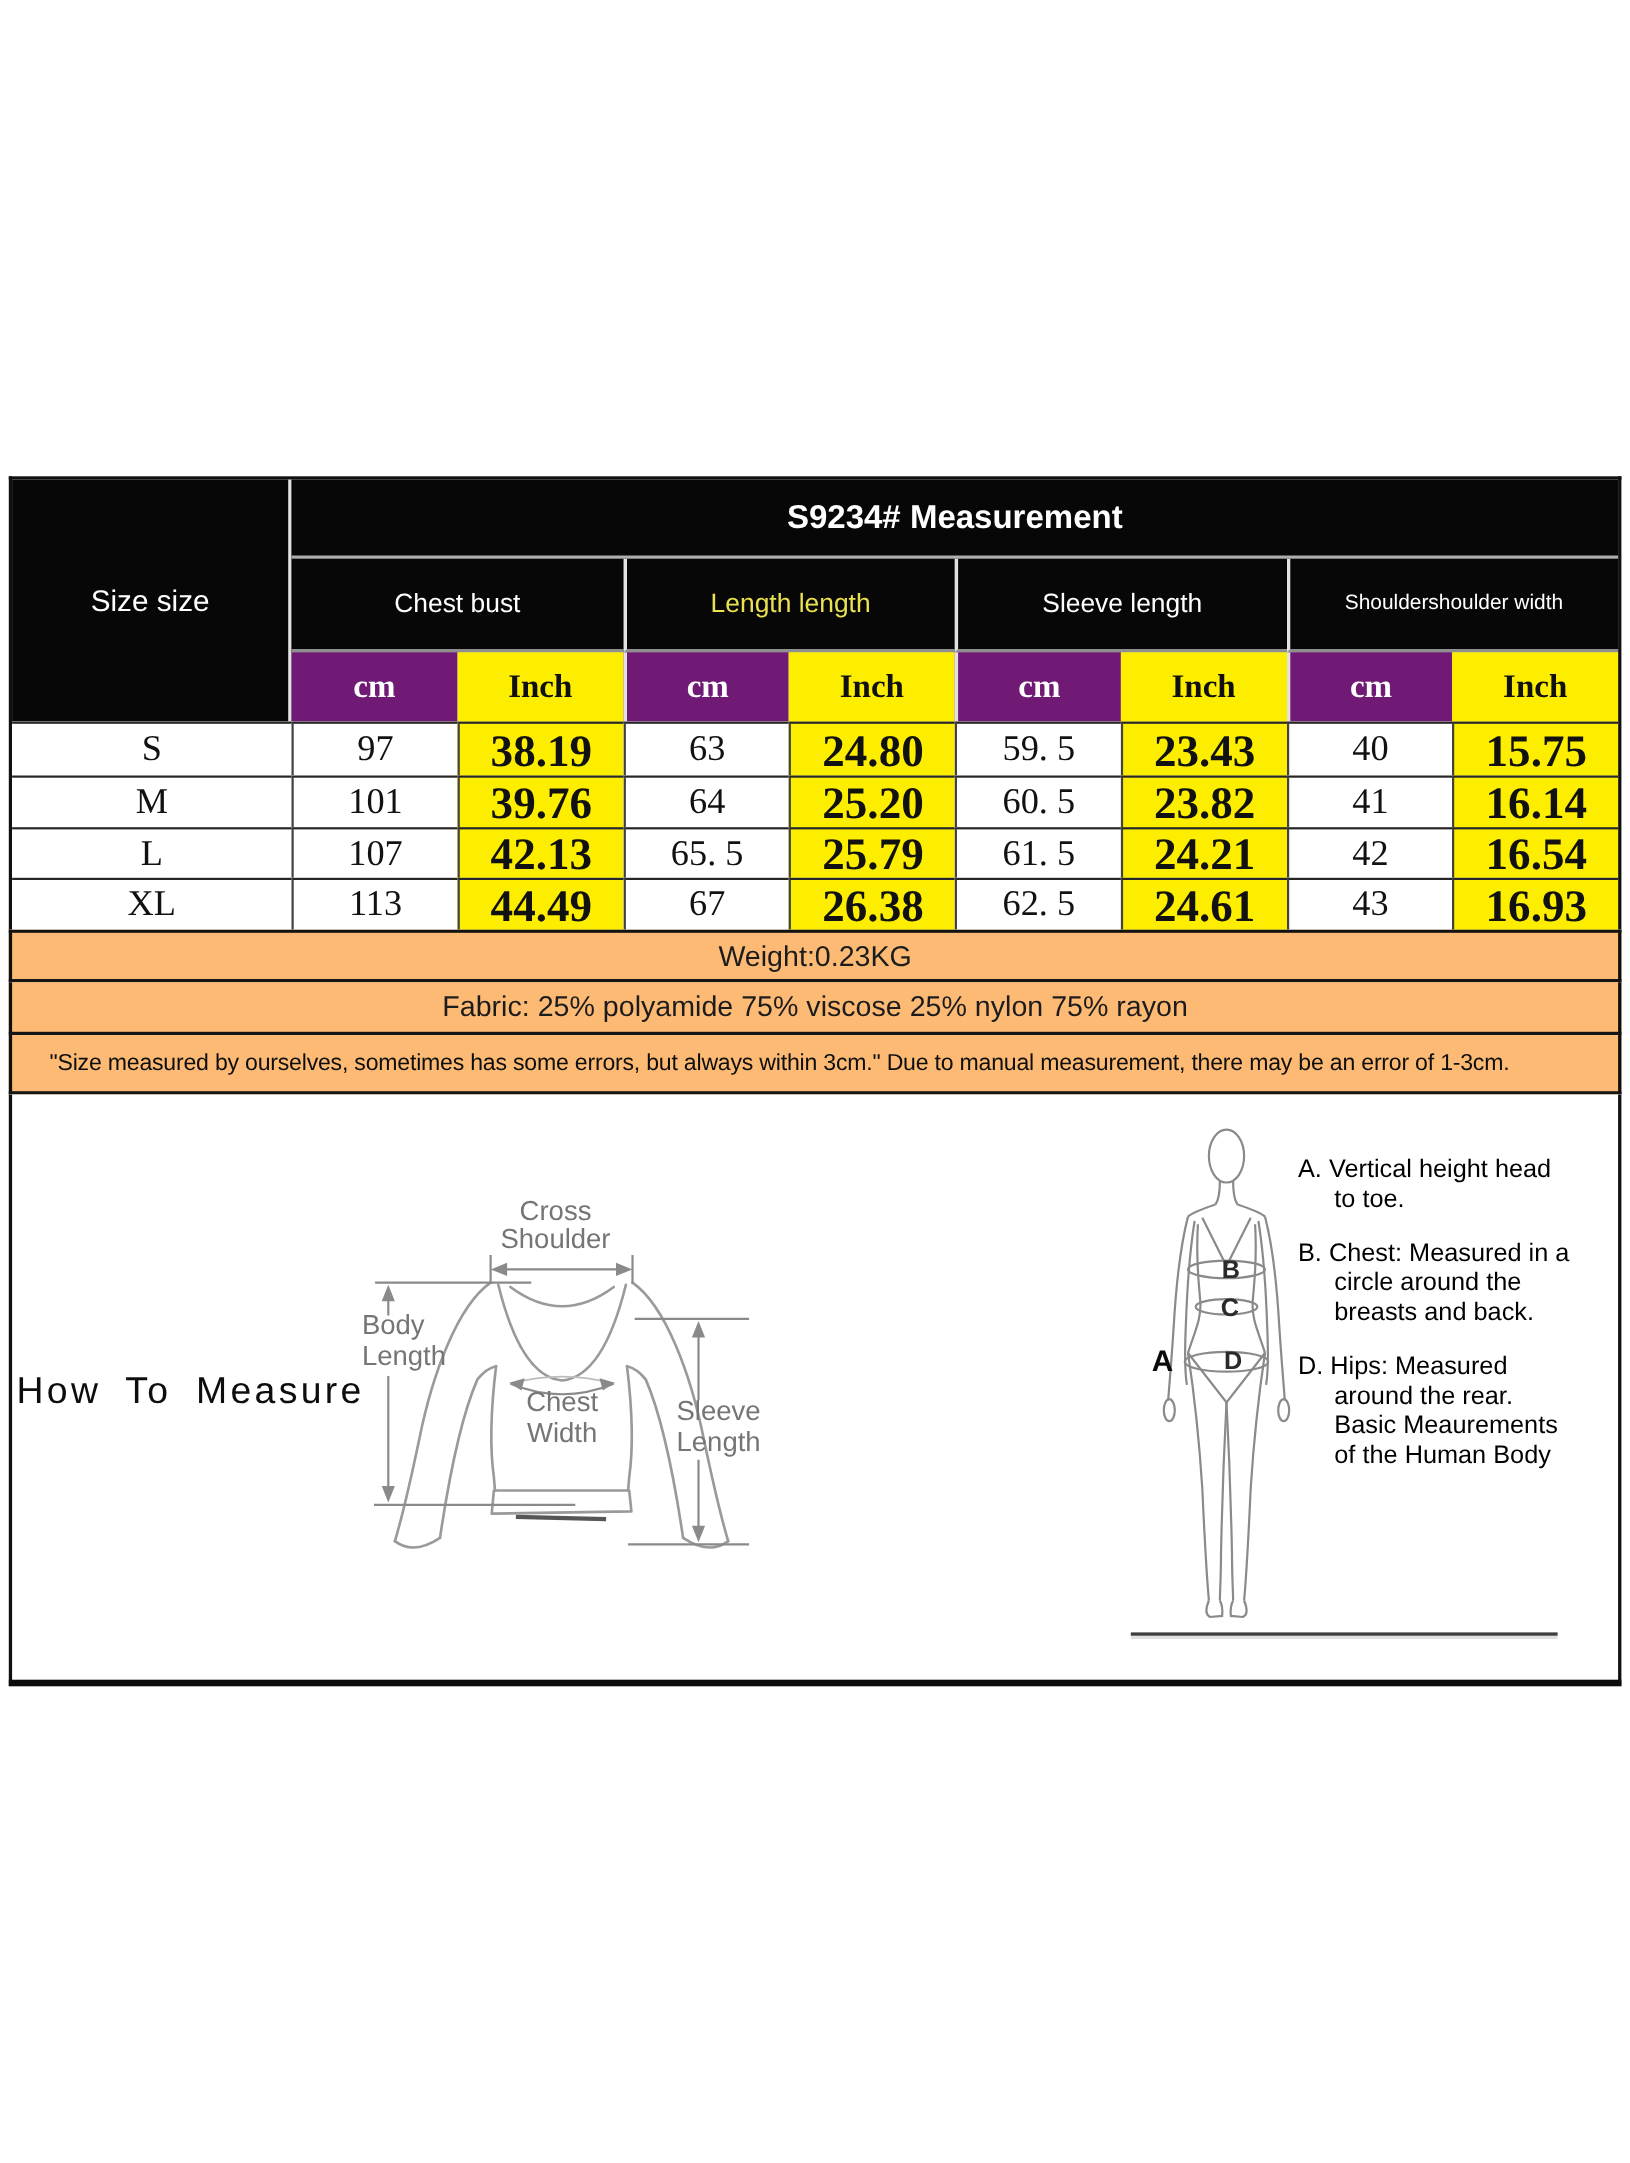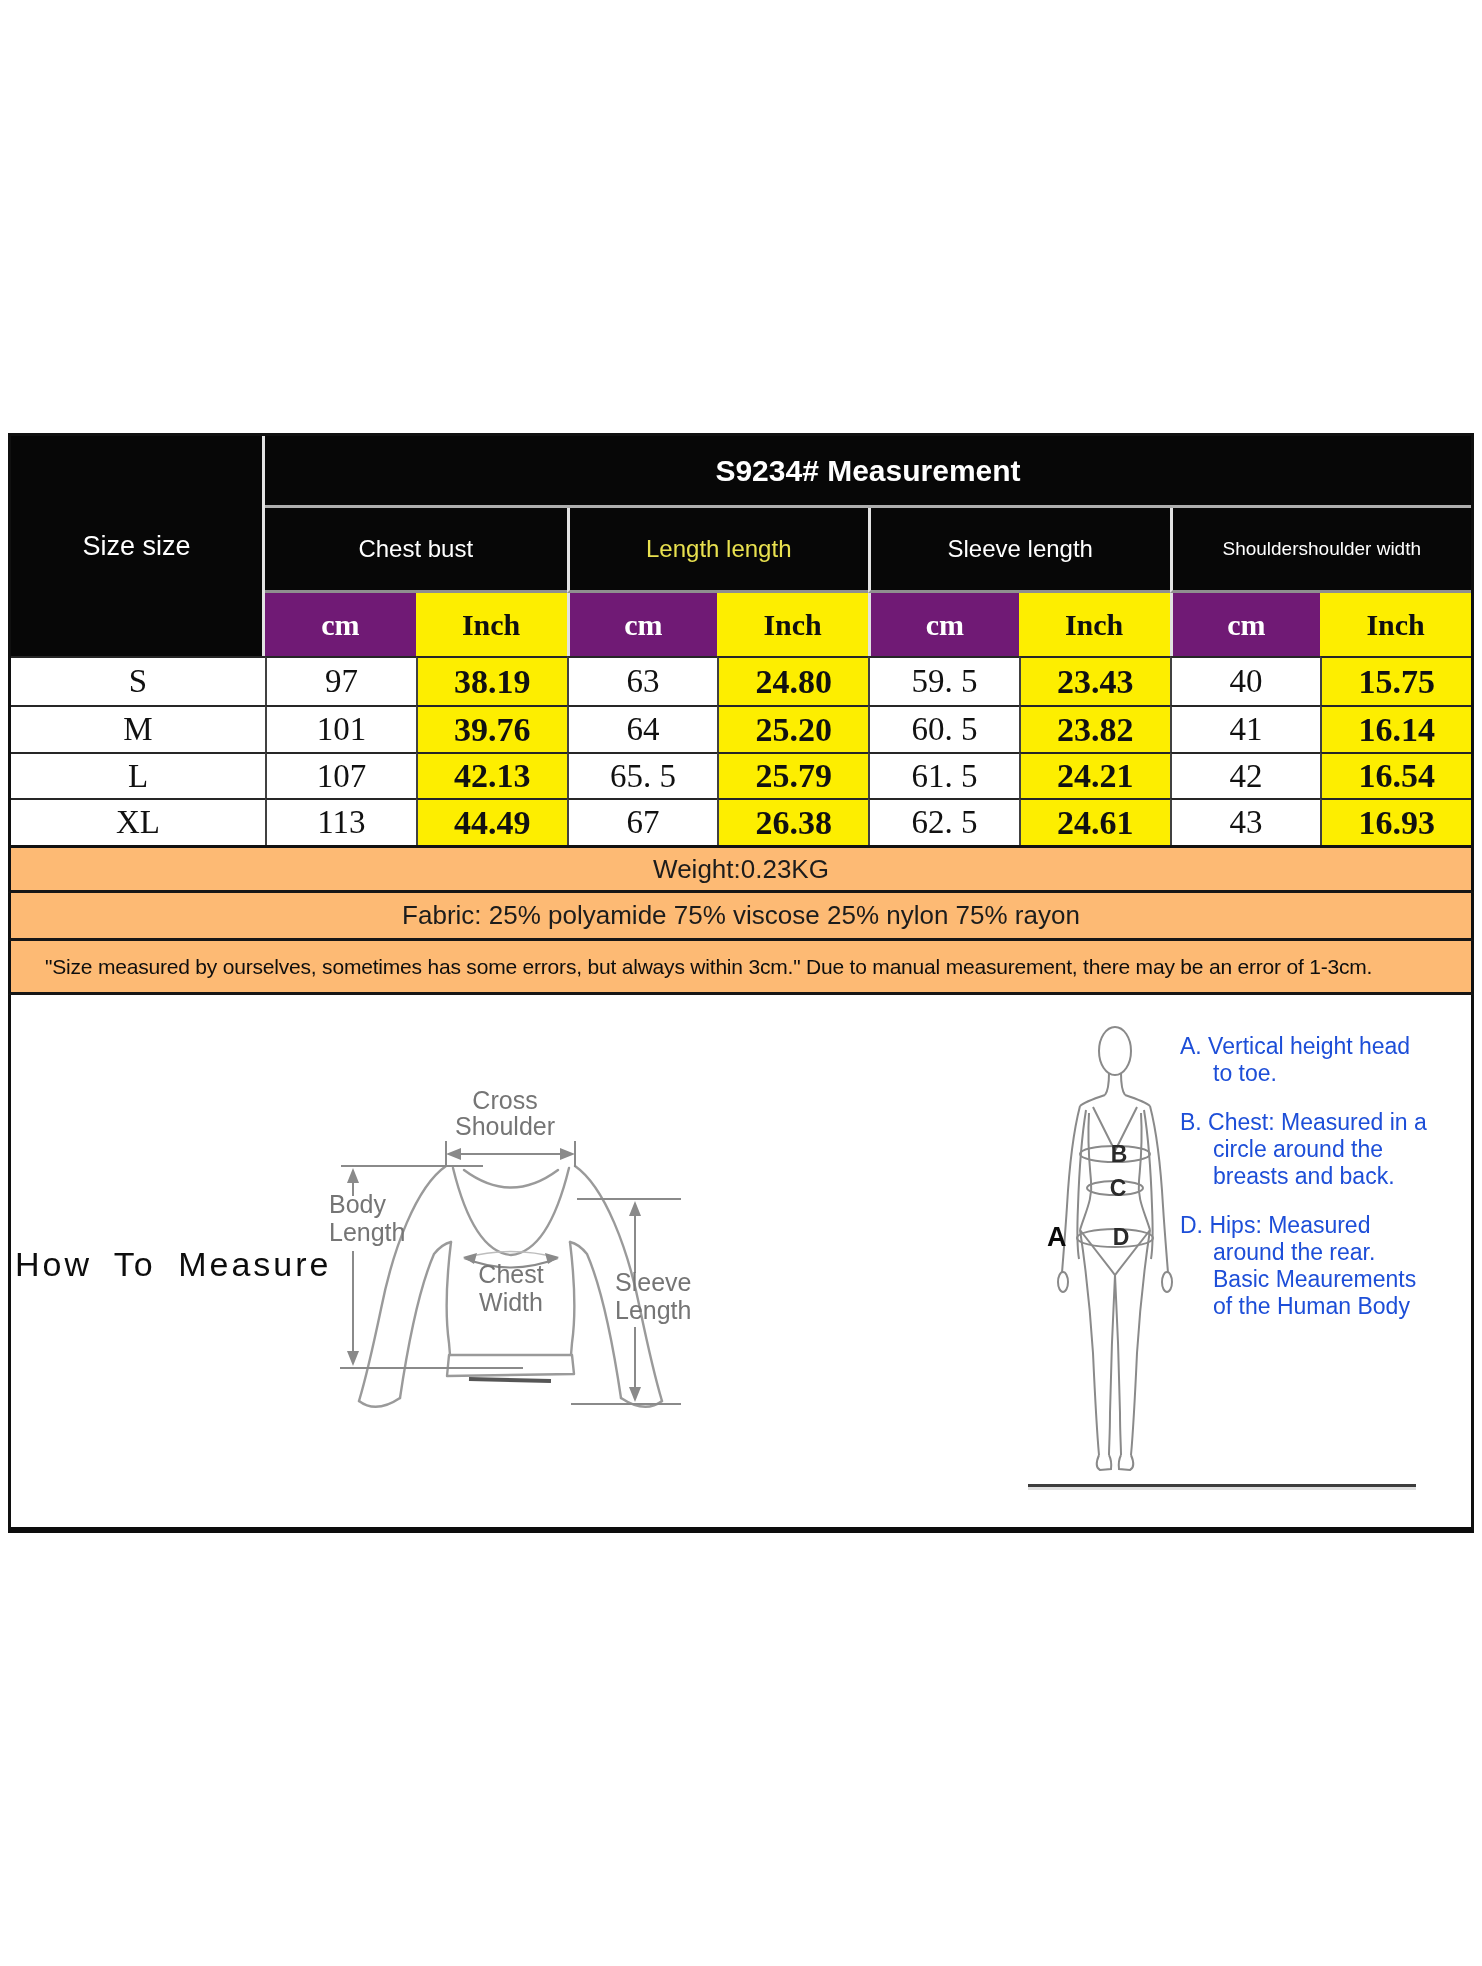--- a/index.html
+++ b/index.html
@@ -20,40 +20,40 @@
   .g-yellow{color:#e9e14f;}
   .wsep{border-left:3px solid #e2e2e2;}
   .u{display:flex;align-items:center;justify-content:center;
      font-family:"Liberation Serif","DejaVu Serif",serif;font-weight:bold;font-size:30px;}
   .u-cm{background:#701a75;color:#fff;}
   .u-inch{background:#fdee00;color:#101010;}
   .d{display:flex;align-items:center;justify-content:center;background:#fff;
      font-family:"Liberation Serif","DejaVu Serif",serif;font-size:33px;color:#111;
      border-top:2px solid #262626;border-left:2px solid #414141;}
   .d-size{border-left:none;}
-  .d-inch{background:#fdee00;font-weight:bold;font-size:34px;}
+  .d-inch{background:#fdee00;font-weight:bold;font-size:41px;}
 
   
   .info{box-sizing:border-box;display:flex;align-items:center;justify-content:center;
         border-left:3px solid #101010;border-right:3px solid #101010;border-bottom:3px solid #161616;
         background:#fdba74;color:#1c1c1c;}
   .row-weight{height:48px;border-top:3px solid #121212;font-size:26px;}
   .row-fabric{height:48px;font-size:26px;}
   .row-disclaimer{height:54px;justify-content:flex-start;padding-left:34px;font-size:21px;letter-spacing:-0.2px;color:#0e0e0e;}
 
   
   .htm-box{position:relative;box-sizing:border-box;height:538px;background:#fff;
            border:3px solid #101010;border-top:none;border-bottom:6px solid #0c0c0c;}
   .htm-title{position:absolute;left:4px;top:250px;font-family:Liberation Sans, sans-serif;
              font-size:34px;color:#0d0d0d;letter-spacing:3px;word-spacing:10px;white-space:nowrap;}
   .sweater-svg{position:absolute;left:272px;top:66px;}
   .figure-svg{position:absolute;left:1022px;top:6px;}
   .notes{position:absolute;left:1169px;top:38px;width:300px;}
-  .note{font-size:23px;line-height:27px;color:#1d4ed8;white-space:pre-line;
-        padding-left:33px;text-indent:-33px;margin:0 0 22px 0;}
+  .note{font-size:23px;line-height:27px;color:#000000;white-space:pre-line;
+        padding-left:33px;text-indent:-33px;margin:16px 0 22px 0;}
   .underline{position:absolute;left:1017px;top:489px;width:388px;height:3px;background:#3d3d3d;
              box-shadow:0 3px 0 rgba(0,0,0,0.12);}
   .svg-label{font-family:"Liberation Sans","DejaVu Sans",sans-serif;fill:#757575;font-size:25px;}
   .fig-label{font-family:"Liberation Sans","DejaVu Sans",sans-serif;fill:#2a2a2a;font-size:23px;font-weight:bold;}
   .fig-label-a{font-family:"Liberation Sans","DejaVu Sans",sans-serif;fill:#0a0a0a;font-size:27px;font-weight:bold;}
 </style>
 </head>
 <body>
 
 <div class="page">

